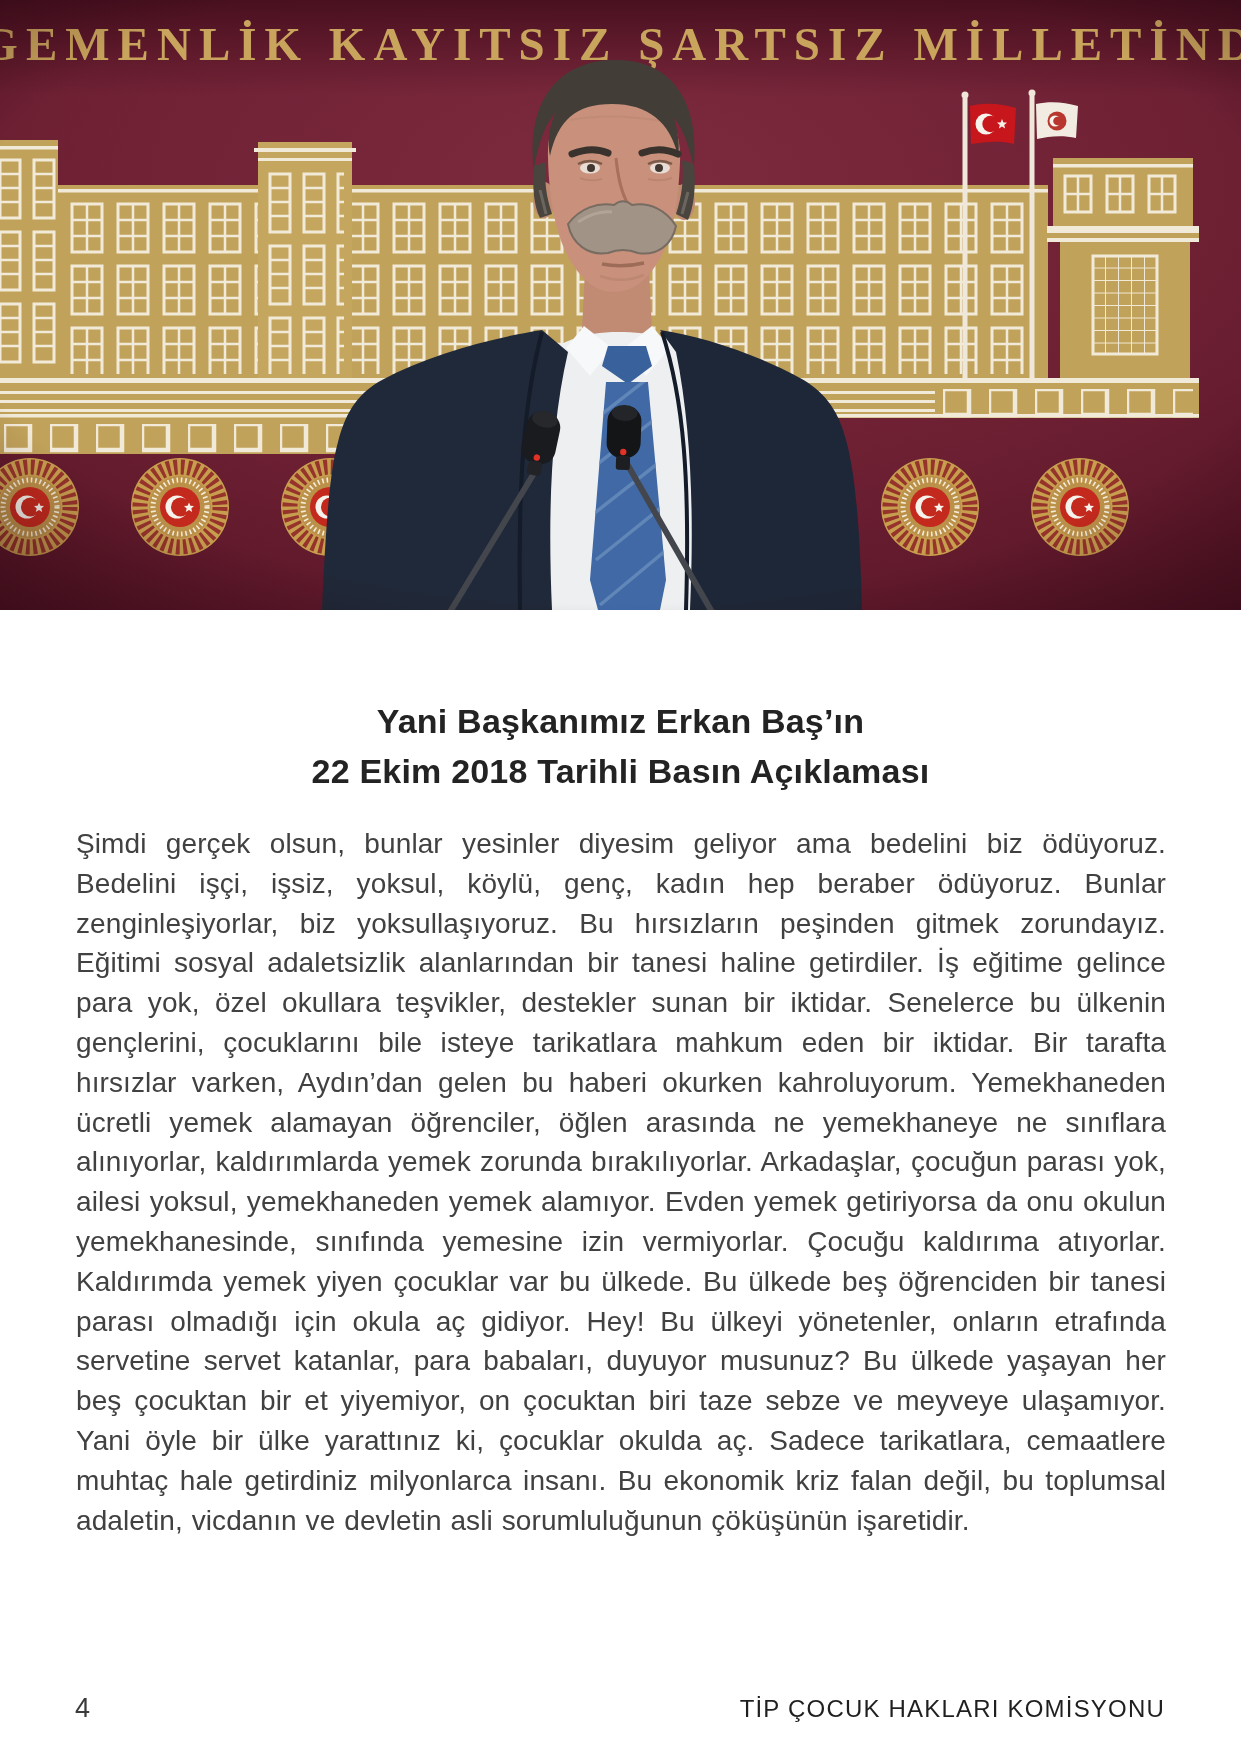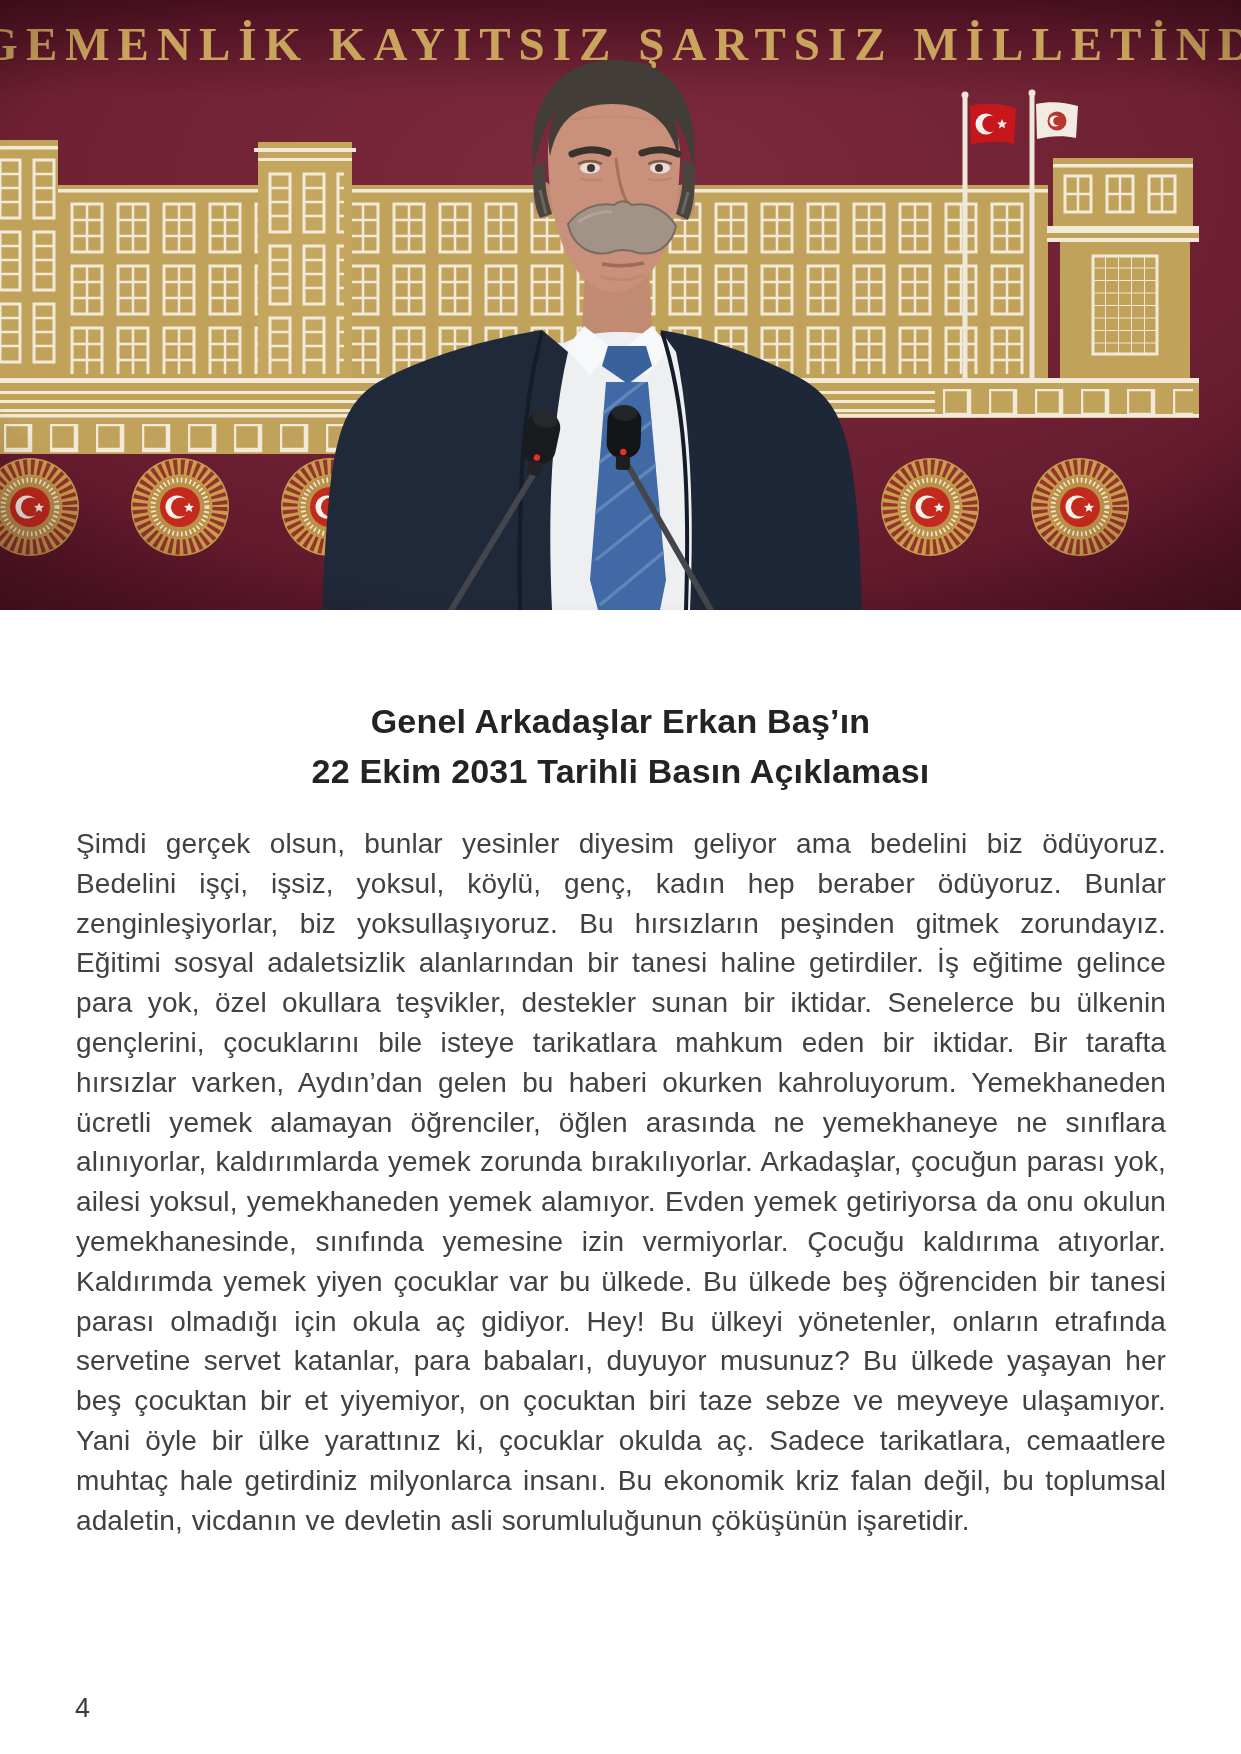--- a/index.html
+++ b/index.html
@@ -247,25 +247,26 @@
           <rect x="-7" y="24" width="14" height="14" rx="3" fill="#1d1e21"></rect>
           <circle cy="20" r="3.2" fill="#e03226"></circle>
         </g>
       </g>
 
       <rect x="0" y="0" width="1241" height="610" fill="url(#vign)"></rect>
     </svg>
   </div>
 
   <div class="title-block">
-    <div class="title-line">Genel Arkadaşlar Erkan Baş’ın</div>
-    <div class="title-line">22 Ekim 2031 Tarihli Basın Açıklaması</div>
+    <div class="title-line">Yani Başkanımız Erkan Baş’ın</div>
+    <div class="title-line">22 Ekim 2018 Tarihli Basın Açıklaması</div>
   </div>
 
   <div class="body-block">
     <p class="body-paragraph">Şimdi gerçek olsun, bunlar yesinler diyesim geliyor ama bedelini biz ödüyoruz. Bedelini işçi, işsiz, yoksul, köylü, genç, kadın hep beraber ödüyoruz. Bunlar zenginleşiyorlar, biz yoksullaşıyoruz. Bu hırsızların peşinden gitmek zorundayız. Eğitimi sosyal adaletsizlik alanlarından bir tanesi haline getirdiler. İş eğitime gelince para yok, özel okullara teşvikler, destekler sunan bir iktidar. Senelerce bu ülkenin gençlerini, çocuklarını bile isteye tarikatlara mahkum eden bir iktidar. Bir tarafta hırsızlar varken, Aydın’dan gelen bu haberi okurken kahroluyorum. Yemekhaneden ücretli yemek alamayan öğrenciler, öğlen arasında ne yemekhaneye ne sınıflara alınıyorlar, kaldırımlarda yemek zorunda bırakılıyorlar. Arkadaşlar, çocuğun parası yok, ailesi yoksul, yemekhaneden yemek alamıyor. Evden yemek getiriyorsa da onu okulun yemekhanesinde, sınıfında yemesine izin vermiyorlar. Çocuğu kaldırıma atıyorlar. Kaldırımda yemek yiyen çocuklar var bu ülkede. Bu ülkede beş öğrenciden bir tanesi parası olmadığı için okula aç gidiyor. Hey! Bu ülkeyi yönetenler, onların etrafında servetine servet katanlar, para babaları, duyuyor musunuz? Bu ülkede yaşayan her beş çocuktan bir et yiyemiyor, on çocuktan biri taze sebze ve meyveye ulaşamıyor. Yani öyle bir ülke yarattınız ki, çocuklar okulda aç. Sadece tarikatlara, cemaatlere muhtaç hale getirdiniz milyonlarca insanı. Bu ekonomik kriz falan değil, bu toplumsal adaletin, vicdanın ve devletin asli sorumluluğunun çöküşünün işaretidir.</p>
   </div>
 
   <div class="footer">
     <span class="page-number">4</span>
+    <span class="footer-org">TİP ÇOCUK HAKLARI KOMİSYONU</span>
   </div>
 
 </div>
 
 </body></html>

